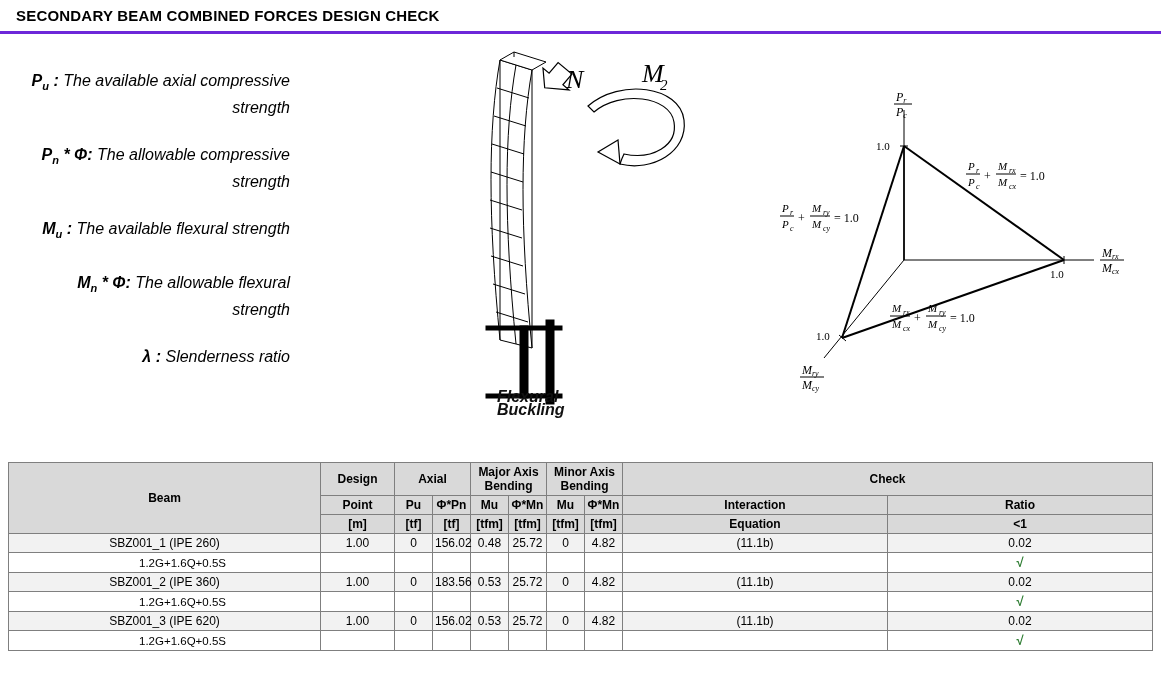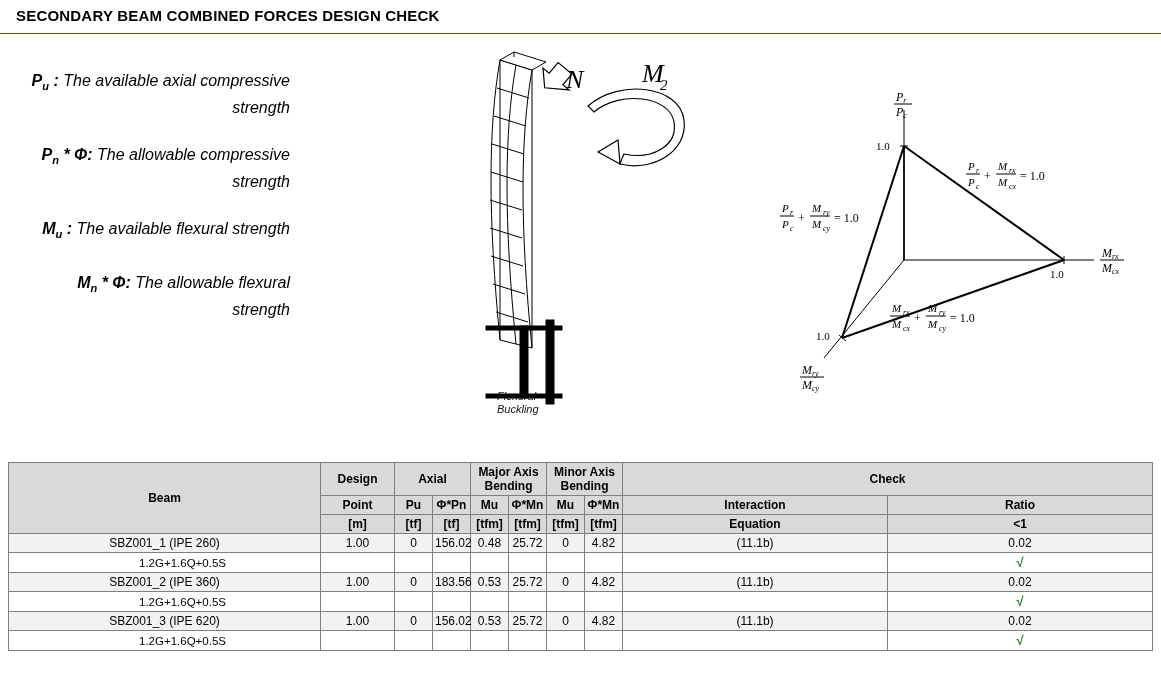--- a/index.html
+++ b/index.html
@@ -21,21 +21,21 @@
     height: 675px;
     box-sizing: border-box;
   }
 
   
   .title-bar {
     position: absolute;
     left: 0; top: 0;
     width: 1161px;
     height: 34px;
-    border-bottom: 1px solid #6d28d9;
+    border-bottom: 3px solid #6d28d9;
     box-sizing: border-box;
   }
   .title-text {
     position: absolute;
     left: 16px;
     top: 7px;
     font-size: 15px;
     font-weight: bold;
     letter-spacing: 0.2px;
   }
@@ -70,23 +70,23 @@
     position: absolute;
     left: 470px;
     top: 48px;
     width: 260px;
     height: 380px;
   }
   .fig-caption {
     position: absolute;
     left: 497px;
     top: 390px;
-    font-size: 11px;
+    font-size: 16px;
     font-style: italic;
-    font-weight: normal;
+    font-weight: bold;
     line-height: 13px;
     color: #111;
   }
   .fig-right {
     position: absolute;
     left: 764px;
     top: 90px;
     width: 400px;
     height: 330px;
   }
@@ -155,20 +155,24 @@
     <div class="legend-item">
       <b><span>M</span><span class="sub">u</span><span> :</span></b>
       <span>The available flexural strength</span>
     </div>
 
     <div class="legend-item">
       <b><span>M</span><span class="sub">n</span><span> * Φ:</span></b>
       <span>The allowable flexural strength</span>
     </div>
 
+    <div class="legend-item">
+      <b><span>λ</span><span> :</span></b>
+      <span>Slenderness ratio</span>
+    </div>
   </div>
 
   <div class="fig-mid">
     <svg width="260" height="380" viewBox="0 0 260 380">
       <g stroke="#000" fill="none" stroke-width="1">
 
         <path d="M30,12 L62,22 L62,300 L30,292 Z" fill="#fff"></path>
         <path d="M30,12 C18,80 18,170 30,292"></path>
         <path d="M62,22 C50,90 50,180 62,300"></path>
         <path d="M46,17 C34,85 34,175 46,296"></path>

